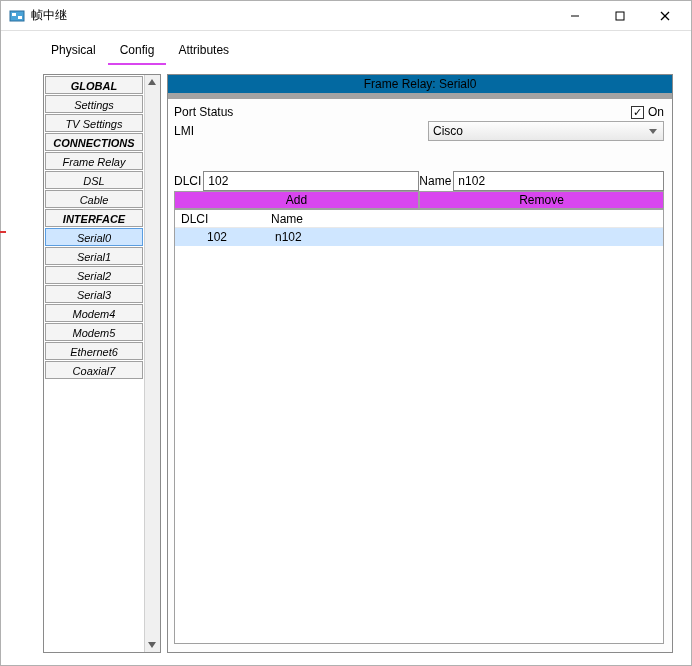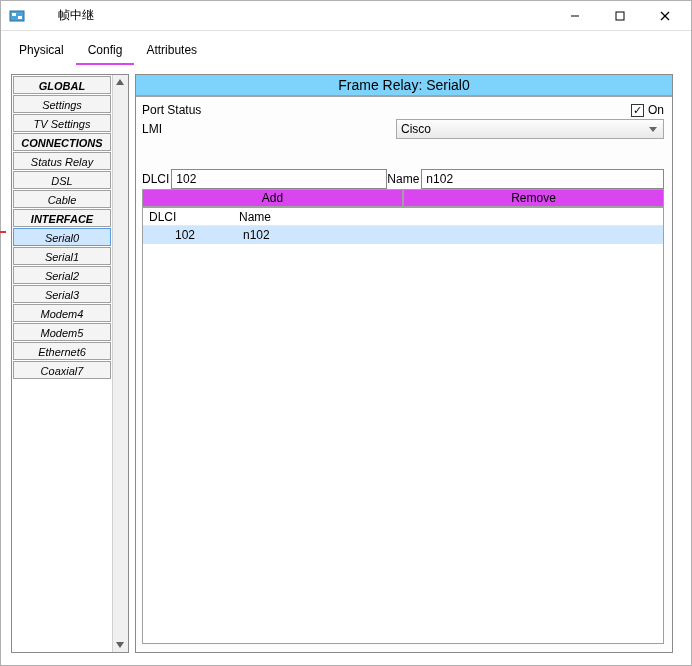--- a/index.html
+++ b/index.html
@@ -1,40 +1,40 @@
 <!DOCTYPE html>
 <html><head>
 <meta charset="utf-8">
 <style>
   * { box-sizing: border-box; font-family: "Segoe UI", Tahoma, Arial, sans-serif; font-size: 12px; }
   html,body { margin:0; padding:0; background:#fff; }
   .window { width:692px; height:666px; border:1px solid #b0b0b0; background:#fff; display:flex; flex-direction:column; position:relative; }
   .titlebar { height:30px; display:flex; align-items:center; padding:0 4px 0 8px; border-bottom:1px solid #e0e0e0; }
   .titlebar .icon { width:16px; height:16px; margin-right:6px; }
-  .titlebar .title { flex:1; font-size:12px; color:#000;margin-left:27px; }
+  .titlebar .title { flex:1; font-size:12px; color:#000; }
   .win-btns { display:flex; }
   .win-btn { width:45px; height:28px; display:flex; align-items:center; justify-content:center; color:#000; }
-  .client { flex:1; padding:8px 14px 8px 6px; display:flex; flex-direction:column; }
+  .client { flex:1; padding:8px 14px 8px 6px; display:flex; flex-direction:column;margin-left:32px; }
   .tabs { display:flex; gap:0px; border-bottom:1px solid transparent; margin-bottom:4px; }
   .tab { padding:4px 12px 6px 12px; font-size:12px; color:#000; cursor:default; }
   .tab.active { border-bottom:2px solid #d946ef; font-weight:500;text-align:right; }
   .body-row { flex:1; display:flex; gap:6px; min-height:0; padding:4px; }
   .sidebar-wrap { width:118px; border:1px solid #8a8a8a; background:#fff; display:flex; }
   .sidebar { flex:1; overflow:hidden; }
   .side-scroll { width:16px; background:#f0f0f0; border-left:1px solid #d0d0d0; position:relative; }
   .side-scroll::before, .side-scroll::after {
     content:""; position:absolute; left:3px; width:0;height:0; border-left:4px solid transparent; border-right:4px solid transparent;
   }
   .side-scroll::before { top:4px; border-bottom:6px solid #606060; }
   .side-scroll::after { bottom:4px; border-top:6px solid #606060; }
   .side-item { height:18px; line-height:18px; text-align:center; border:1px solid #a0a0a0; margin:1px 1px; background:#f4f4f4; font-size:11px;font-style:italic; }
   .side-header { font-weight:bold; background:#f4f4f4; }
   .side-item.selected { background:#cfe6ff; border-color:#5a9de0;text-align:center; }
   .main-panel { flex:1; border:1px solid #8a8a8a; background:#fdfdfd; display:flex; flex-direction:column; padding:0; }
-  .panel-title { text-align:center; padding:2px 0; border-bottom:2px solid #a3a3a3; background:#7dd3fc; font-size:14px; }
+  .panel-title { text-align:center; padding:2px 0; border-bottom:6px solid #a3a3a3; background:#0369a1; font-size:12px; }
   .panel-body { padding:6px 8px 8px 6px; display:flex; flex-direction:column; flex:1; min-height:0; }
   .row { display:flex; align-items:center; margin-bottom:2px; }
   .row .lbl { font-size:12px; }
   .row .spacer { flex:1; }
   .chk { width:13px; height:13px; border:1px solid #333; display:inline-flex; align-items:center; justify-content:center; margin-right:4px; background:#fff; }
   .chk.checked::after { content:"✓"; font-size:11px; line-height:11px; color:#000; }
   .row2 { display:flex; align-items:center; margin-bottom:6px; }
   .row2 .lbl { width:24px; }
   .dropdown { flex:1; height:20px; border:1px solid #a8a8a8; background:linear-gradient(#fdfdfd,#e9e9e9); display:flex; align-items:center; padding:0 4px; position:relative; margin-left:230px; }
   .dropdown::after { content:""; position:absolute; right:6px; top:7px; width:0;height:0;border-left:4px solid transparent;border-right:4px solid transparent;border-top:5px solid #666; }
@@ -101,21 +101,21 @@
       </div>
 
     <div class="body-row">
 
       <div class="sidebar-wrap">
         <div class="sidebar" id="sidebar">
             <div class="side-item side-header">GLOBAL</div>
             <div class="side-item">Settings</div>
             <div class="side-item">TV Settings</div>
             <div class="side-item side-header">CONNECTIONS</div>
-            <div class="side-item">Status Relay</div>
+            <div class="side-item">Frame Relay</div>
             <div class="side-item">DSL</div>
             <div class="side-item">Cable</div>
             <div class="side-item side-header">INTERFACE</div>
             <div class="side-item selected">Serial0</div>
             <div class="side-item">Serial1</div>
             <div class="side-item">Serial2</div>
             <div class="side-item">Serial3</div>
             <div class="side-item">Modem4</div>
             <div class="side-item">Modem5</div>
             <div class="side-item">Ethernet6</div>

